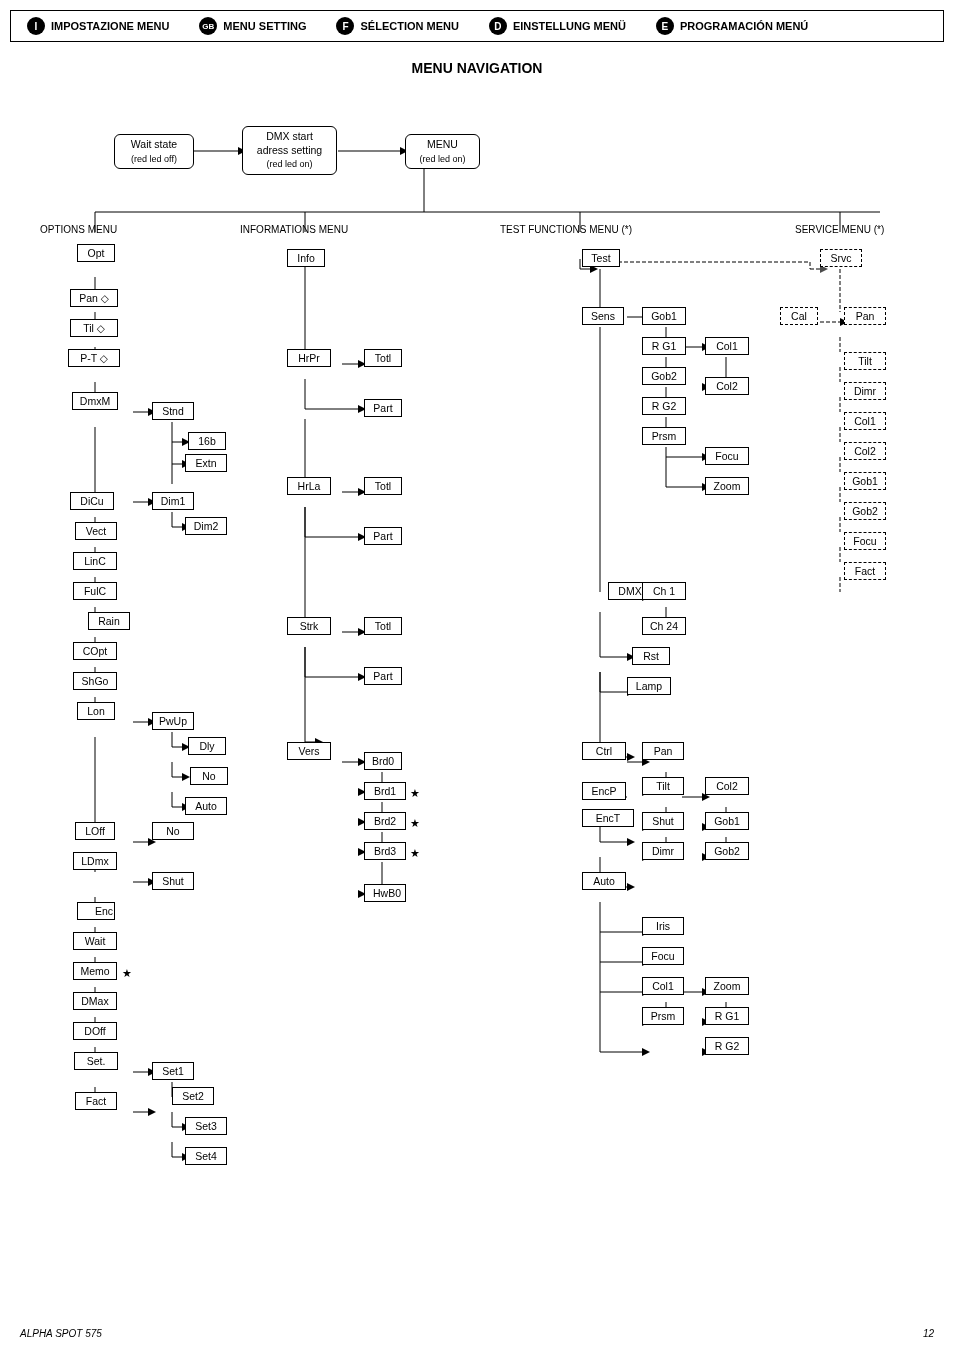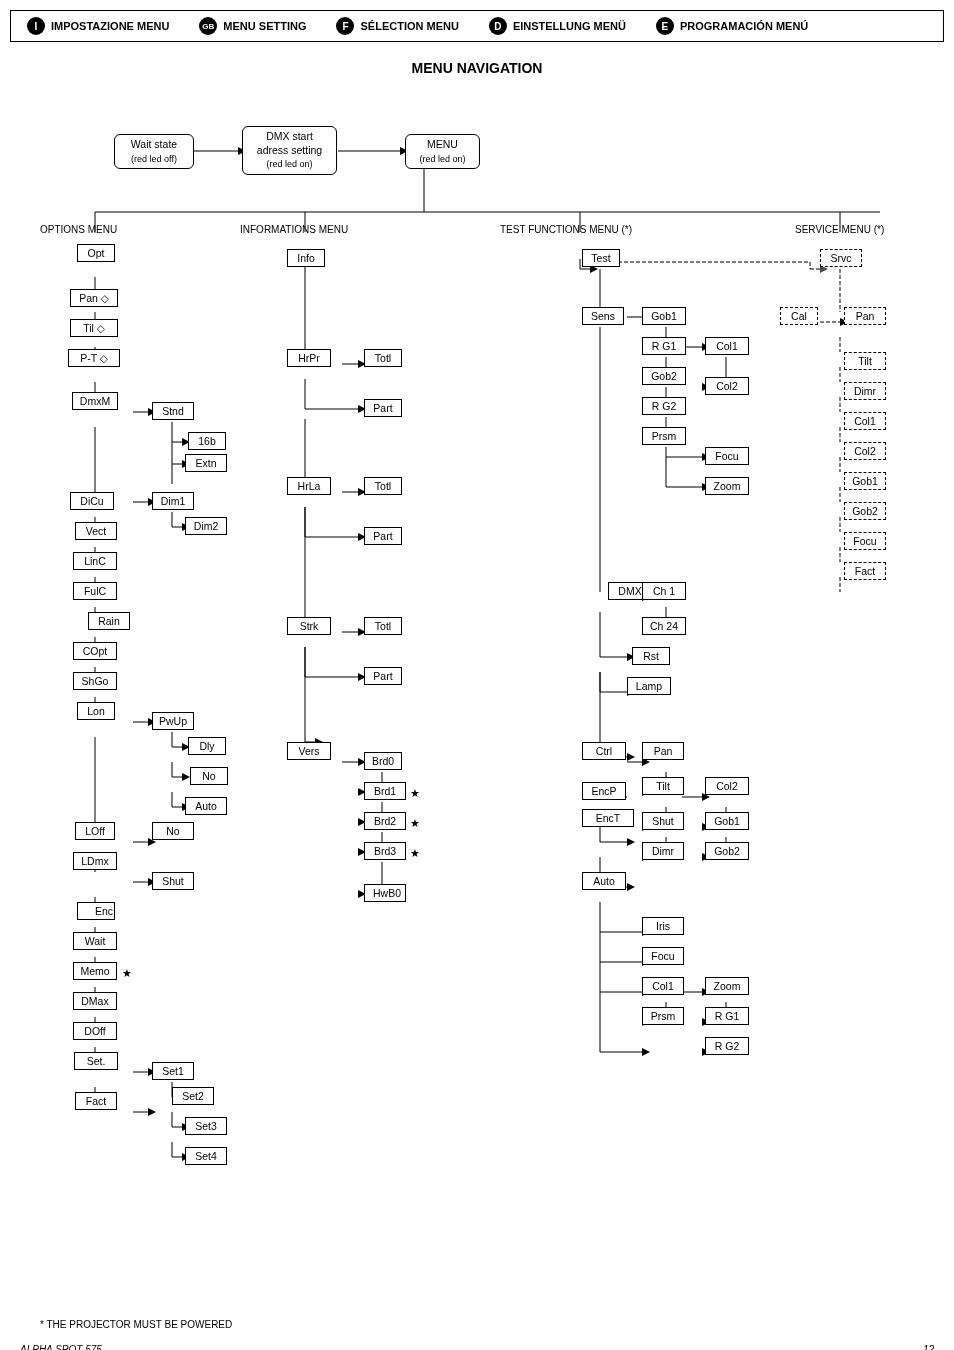--- a/index.html
+++ b/index.html
@@ -594,19 +594,18 @@
     <div class="box-dashed" style="left:824px; top:288px; width:42px;">Dimr</div>
     <div class="box-dashed" style="left:824px; top:318px; width:42px;">Col1</div>
     <div class="box-dashed" style="left:824px; top:348px; width:42px;">Col2</div>
     <div class="box-dashed" style="left:824px; top:378px; width:42px;">Gob1</div>
     <div class="box-dashed" style="left:824px; top:408px; width:42px;">Gob2</div>
     <div class="box-dashed" style="left:824px; top:438px; width:42px;">Focu</div>
     <div class="box-dashed" style="left:824px; top:468px; width:42px;">Fact</div>
 
   </div>
 
-  <div class="footnote" style="margin-top:5px;">* THE PROJECTOR MUST BE POWERED</div>
 </div>
 
 <div class="footer">
   <span>ALPHA SPOT 575</span>
   <span>12</span>
 </div>
 
 </body></html>

